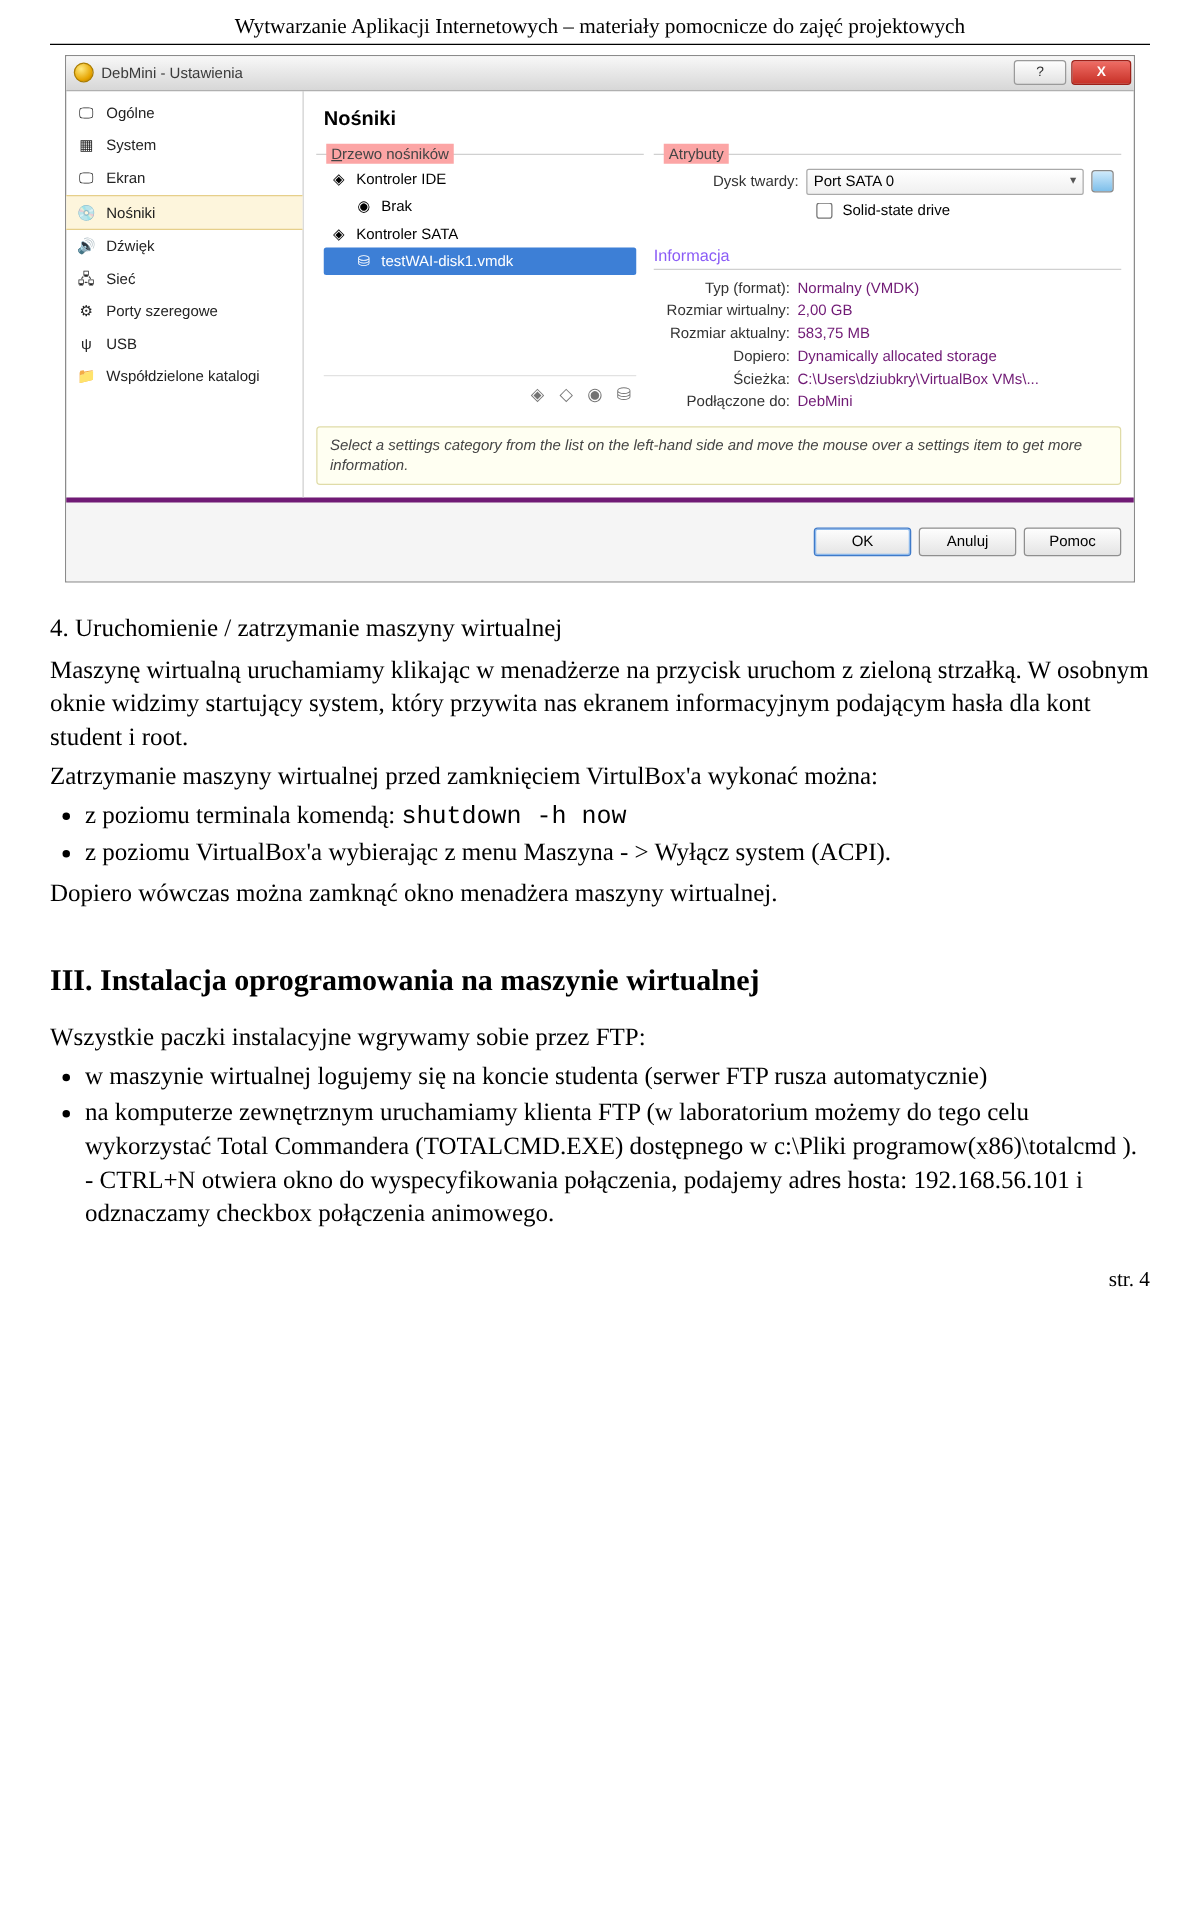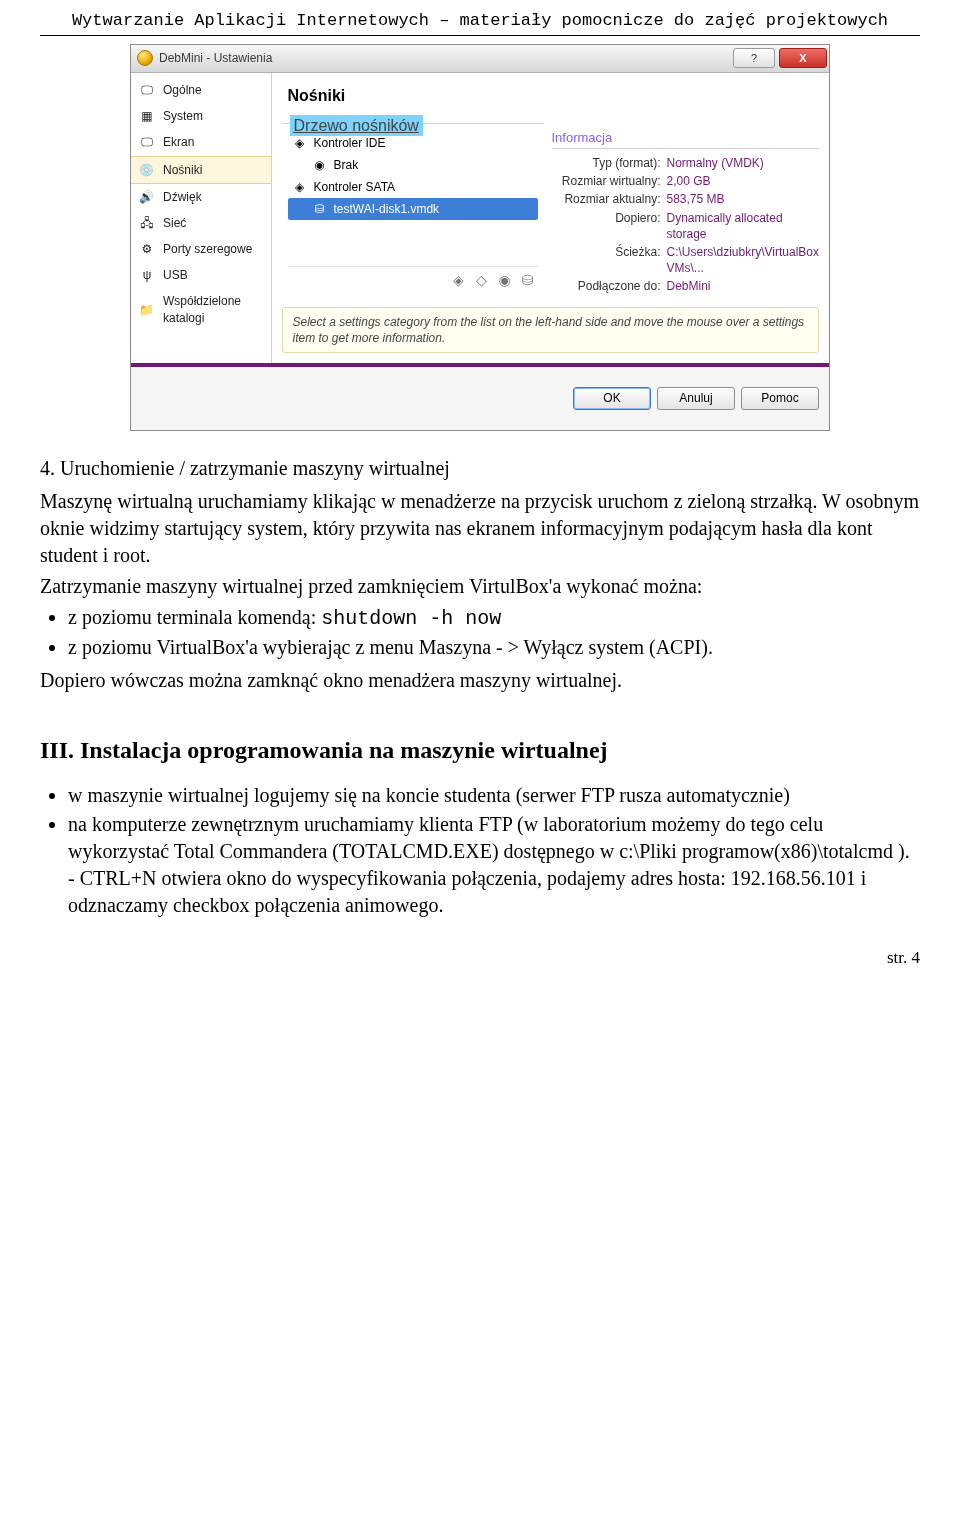--- a/index.html
+++ b/index.html
@@ -15,26 +15,25 @@
     width: 960px;
     margin: 0 auto;
     padding: 10px 40px 30px 40px;
   }
   .header-line {
     text-align: center;
     font-size: 17px;
     border-bottom: 1px solid #000;
     padding-bottom: 2px;
     margin-bottom: 8px;
-    font-family: Liberation Mono, monospace;
   }
 
   
   .win {
-    width: 700px;
+    width: 856px;
     margin: 0 auto 24px auto;
     border: 1px solid #8b8b8b;
     font-family: "Segoe UI", Tahoma, Arial, sans-serif;
     font-size: 12px;
     background: #fff;
   }
   .titlebar {
     height: 28px;
     background: linear-gradient(to bottom, #f8f8f8 0%, #e7e7e7 50%, #d7d7d7 100%);
     border-bottom: 1px solid #b0b0b0;
@@ -95,22 +94,22 @@
   .twocol { display:flex; gap: 8px; flex:1; }
   .fieldset {
     flex:1;
     position:relative;
     border-top:1px solid #d0d0d0;
     padding: 8px 6px 6px 6px;
     margin-top:6px;
   }
   .fs-legend {
     position:absolute; top:-9px; left:8px;
-    background:#7dd3fc; padding: 0 4px;
-    color:#444; font-size:16px;text-decoration:underline;
+    background:#fca5a5; padding: 0 4px;
+    color:#444; font-size:12px;
   }
   .tree { font-size:12px; }
   .tree-row {
     display:flex;align-items:center;gap:6px;
     padding:3px 4px;
   }
   .tree-row.lvl1 { padding-left: 24px; }
   .tree-row.selected {
     background:#3d7fd6;color:#fff;border-radius:2px;
   }
@@ -268,20 +267,34 @@
             </div>
             <div class="tree-toolbar">
               <span class="tb-ic">◈</span>
               <span class="tb-ic">◇</span>
               <span class="tb-ic">◉</span>
               <span class="tb-ic">⛁</span>
             </div>
           </div>
 
           <div style="flex:1;">
+            <div class="fieldset">
+              <span class="fs-legend">Atrybuty</span>
+              <div class="attr-row">
+                <span class="attr-label">Dysk twardy:</span>
+                <div class="attr-select">
+                    <span>Port SATA 0</span>
+                  </div>
+                <span class="disk-ic"></span>
+              </div>
+              <div class="chk">
+                <input type="checkbox" style="">
+                <span>Solid-state drive</span>
+              </div>
+            </div>
 
             <div class="section-head">Informacja</div>
             <div class="infogrid">
               <div class="ig-row">
                   <div class="ig-k">Typ (format):</div>
                   <div class="ig-v">Normalny (VMDK)</div>
                 </div>
               <div class="ig-row">
                   <div class="ig-k">Rozmiar wirtualny:</div>
                   <div class="ig-v">2,00 GB</div>
@@ -324,20 +337,21 @@
     <p>Maszynę wirtualną uruchamiamy klikając w menadżerze na przycisk uruchom z zieloną strzałką. W osobnym oknie widzimy startujący system, który przywita nas ekranem informacyjnym podającym hasła dla kont student i root.</p>
     <p>Zatrzymanie maszyny wirtualnej przed zamknięciem VirtulBox'a wykonać można:</p>
     <ul class="bul">
       <li><span>z poziomu terminala komendą: </span><span class="mono">shutdown -h now</span></li>
       <li>z poziomu VirtualBox'a wybierając z menu Maszyna - &gt; Wyłącz system (ACPI).</li>
     </ul>
     <p>Dopiero wówczas można zamknąć okno menadżera maszyny wirtualnej.</p>
 
     <h2 class="sec">III. Instalacja oprogramowania na maszynie wirtualnej</h2>
 
+    <p>Wszystkie paczki instalacyjne wgrywamy sobie przez FTP:</p>
     <ul class="bul">
       <li>w maszynie wirtualnej logujemy się na koncie studenta (serwer FTP rusza automatycznie)</li>
       <li>
         <span>na komputerze zewnętrznym uruchamiamy klienta FTP (w laboratorium możemy do tego celu wykorzystać Total Commandera (TOTALCMD.EXE) dostępnego w c:\Pliki programow(x86)\totalcmd ).</span><br>
         <span>- CTRL+N otwiera okno do wyspecyfikowania połączenia, podajemy adres hosta: 192.168.56.101 i odznaczamy checkbox połączenia animowego.</span>
       </li>
     </ul>
 
     <div class="page-num">str. 4</div>
   </div>

